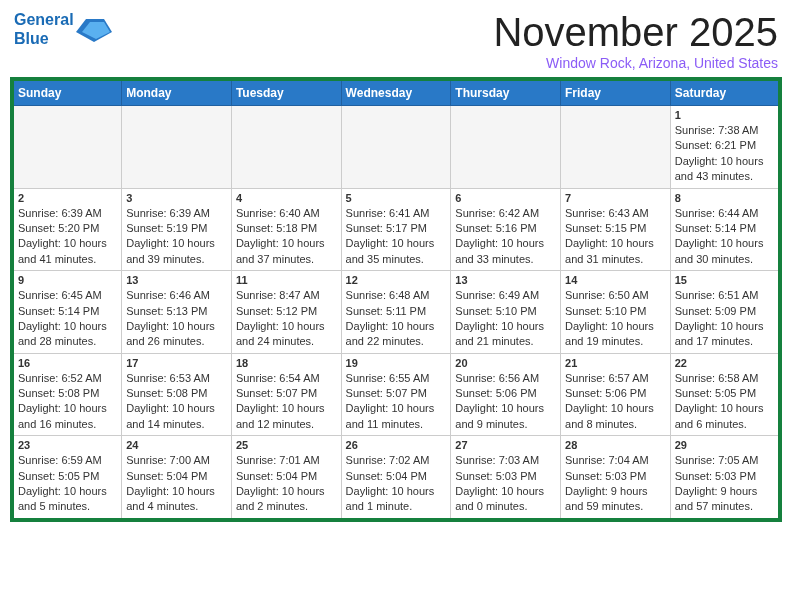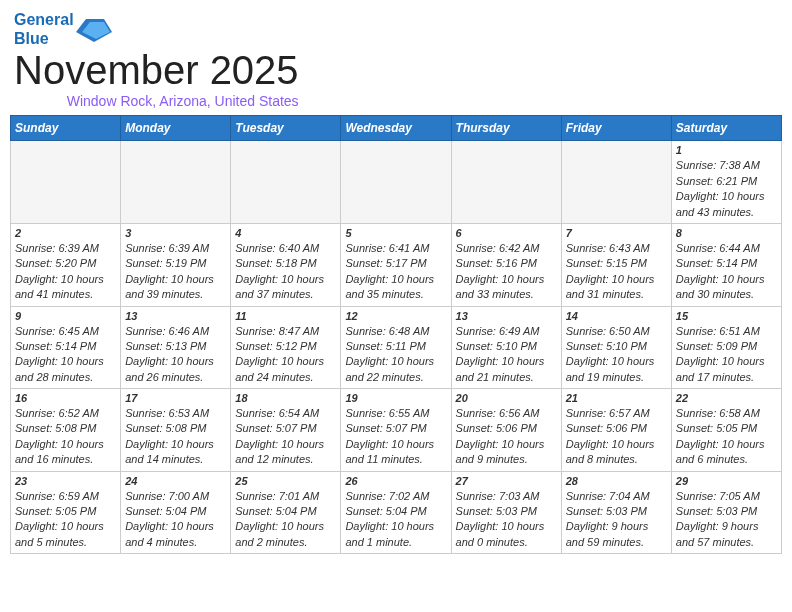--- a/index.html
+++ b/index.html
@@ -9,21 +9,20 @@
       width: 792px;
       min-height: 612px;
       padding: 10px;
     }
     .header-area {
       display: flex;
       justify-content: space-between;
       align-items: flex-start;
       margin-bottom: 6px;
       padding: 0 4px;
-      flex-direction: column;
     }
     .logo {
       display: flex;
       align-items: center;
       gap: 0;
     }
     .logo-text {
       font-size: 16px;
       color: #333;
       line-height: 1.2;
@@ -45,22 +44,21 @@
       font-weight: normal;
       color: #222;
     }
     .location-title {
       font-size: 14px;
       color: #8b5cf6;
     }
     .calendar {
       width: 100%;
       border-collapse: collapse;
-      border: 1px solid #15803d;
-      font-style: italic;
+      border: 4px solid #15803d;
     }
     .calendar th {
       background-color: #2979c7;
       color: #fff;
       font-size: 12px;
       font-weight: bold;
       padding: 5px 4px;
       text-align: left;
       border: 1px solid #2060a0;
     }

